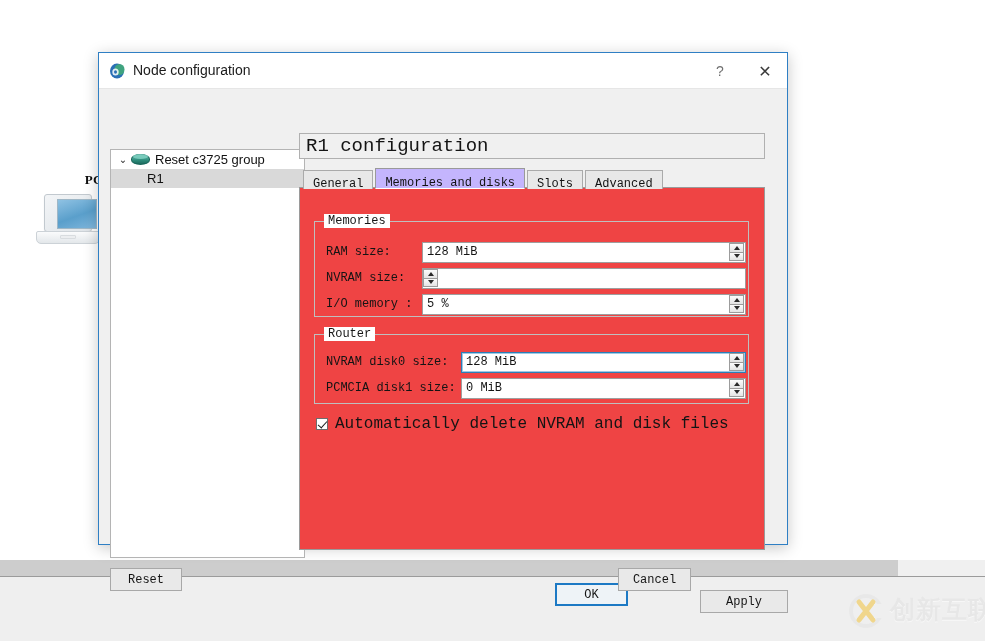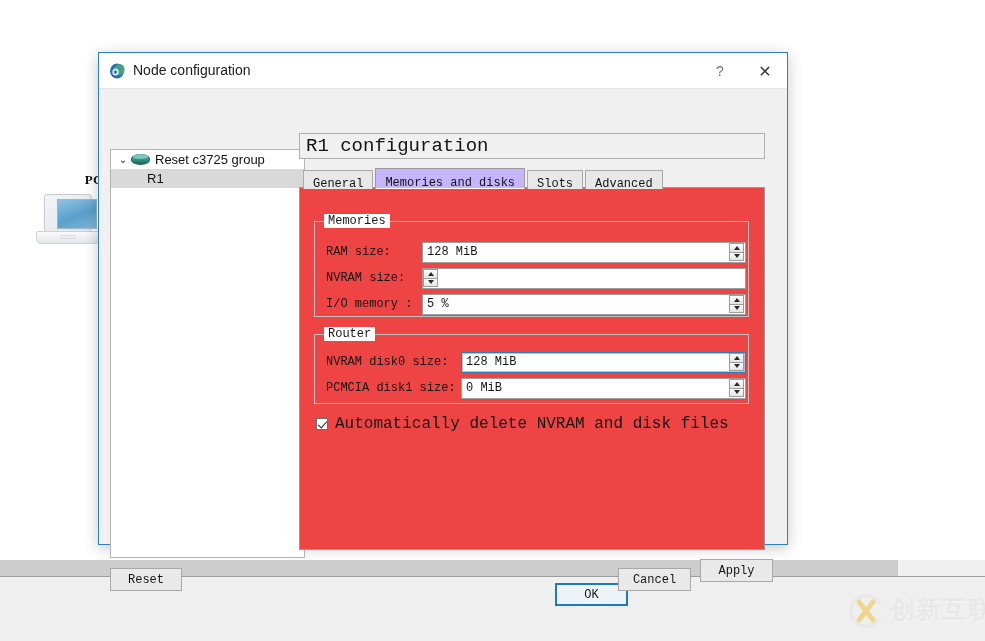--- a/index.html
+++ b/index.html
@@ -191,21 +191,21 @@
   .btn{
     position:absolute;height:23px;box-sizing:border-box;
     background:#e9e9e9;border:1px solid #a8a8a8;
     font-family:"Liberation Mono", monospace;font-size:12px;color:#141414;
     display:flex;align-items:center;justify-content:center;cursor:default;
   }
   .btn.default{border:2px solid #1c79c4;background:#eef3f7;}
   #btn-reset{left:11px;top:479px;width:72px;}
   #btn-ok{left:436px;top:494px;width:73px;margin-left:20px;}
   #btn-cancel{left:519px;top:479px;width:73px;}
-  #btn-apply{left:601px;top:470px;width:73px;}
+  #btn-apply{left:601px;top:501px;width:88px;}
 </style>
 </head>
 <body>
 
 <div class="canvas">
 
   <div class="workspace">
     <div class="pc-node">
       <div class="pc-label">PC1</div>
       <div class="laptop">

